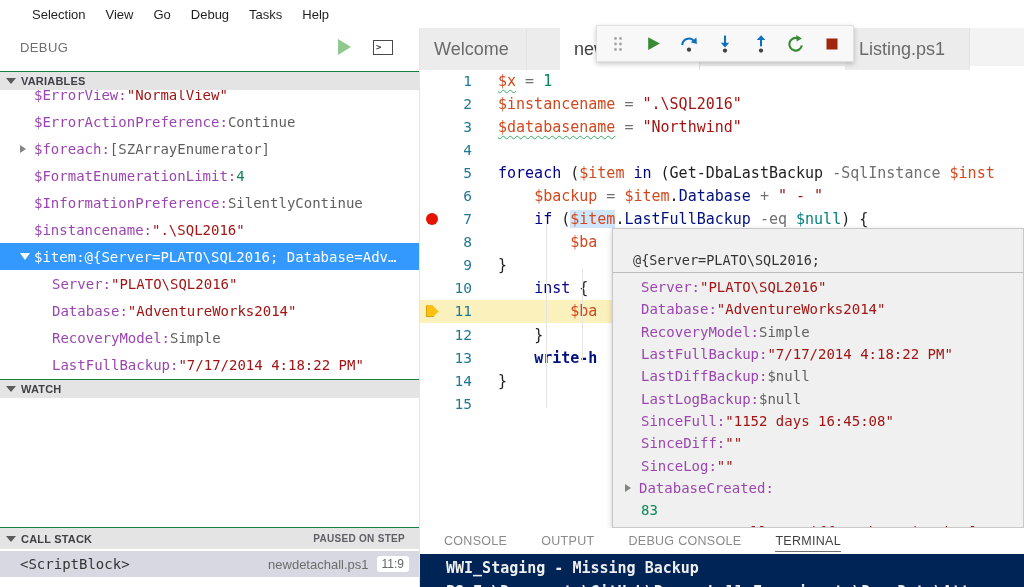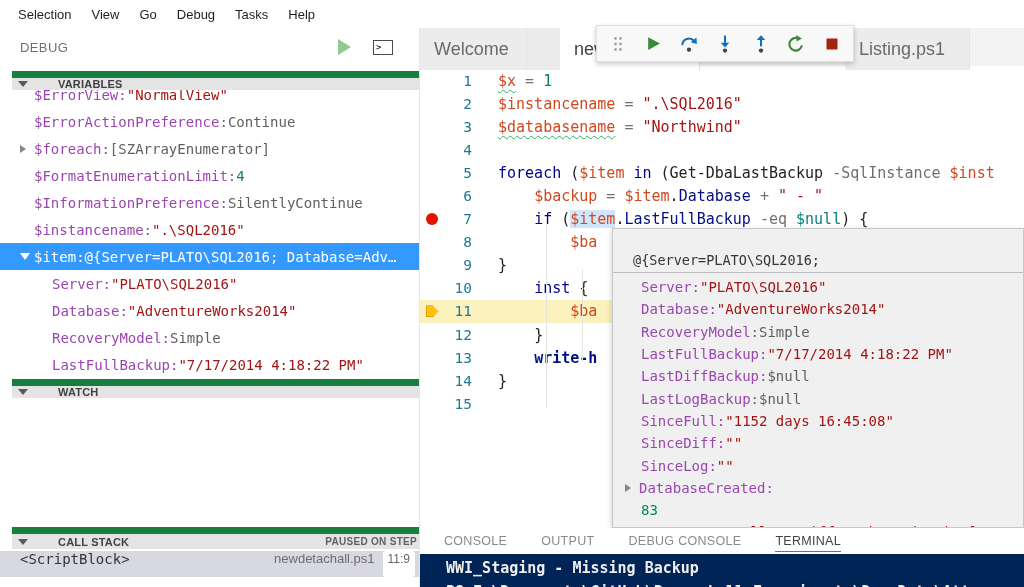--- a/index.html
+++ b/index.html
@@ -2,38 +2,38 @@
 <html><head>
 <meta charset="utf-8">
 <style>
   * { margin:0; padding:0; box-sizing:border-box; }
   html,body { width:1024px; height:587px; overflow:hidden; background:#fff;
     font-family:"Liberation Sans", sans-serif; }
   .screen { position:relative; width:1024px; height:587px; background:#fff; }
 
   
   .menubar { position:absolute; left:0; top:0; width:1024px; height:28px; background:#fff;
-    display:flex; align-items:center; padding-left:8px; z-index:3; }
+    display:flex; align-items:center; padding-left:22px; z-index:3; }
   .menu-item { font-size:13px; color:#1f1f1f; padding:0 10px; cursor:default; }
 
   
   .sidebar { position:absolute; left:0; top:28px; width:420px; height:559px; background:#fff;
     border-right:1px solid #e5e5e5; overflow:hidden; }
   .debug-header { position:absolute; left:0; top:0; width:100%; height:38px; background:#fff;
     display:flex; align-items:center; padding:0 14px 0 20px; }
   .debug-title { font-size:13px; color:#6f6f6f; letter-spacing:.4px; flex:1; }
   .dh-icons { display:flex; align-items:center; gap:22px; padding-right:12px; }
   .play-ico { width:0; height:0; border-left:13px solid #8fc98f; border-top:8px solid transparent;
     border-bottom:8px solid transparent; }
   .console-ico { width:20px; height:15px; border:1px solid #4a4a4a; font-size:9px; font-weight:bold;
     color:#333; display:flex; align-items:center; padding-left:2px; font-family:"DejaVu Sans Mono",monospace; }
 
-  .sec-header { position:absolute; left:12px; width:100%; height:19px; background:#e4e4e4;
+  .sec-header { position:absolute; left:0; width:100%; height:19px; background:#e4e4e4;
     display:flex; align-items:center; font-size:11px; font-weight:bold; color:#3f3f46;
-    padding-left:6px; border-top:7px solid #15803d;gap:25px; }
+    padding-left:6px; border-top:1px solid #15803d; }
   .sec-title { margin-left:5px; letter-spacing:.2px; }
   .tw-down { width:0; height:0; border-top:6px solid #5a5a5a; border-left:5px solid transparent;
     border-right:5px solid transparent; }
   .var-h { top:43px; } .watch-h { top:351px; }
   .cs-h { top:499px; height:22px; }
   .paused { margin-left:auto; padding-right:14px; font-size:10px; font-weight:bold; color:#5f5f66; letter-spacing:.3px; }
 
   .var-list { position:absolute; left:0; top:62px; width:100%; height:289px; overflow:hidden; }
   .var-row { height:27px; display:flex; align-items:center; padding-left:20px; white-space:nowrap;
     font-family:"DejaVu Sans Mono",monospace; font-size:14px; cursor:pointer; }
@@ -44,21 +44,21 @@
     border-bottom:4.5px solid transparent; }
   .tw-exp { width:0; height:0; border-top:7px solid #424242; border-left:5px solid transparent;
     border-right:5px solid transparent; }
   .var-name { color:#9b46b0; }
   .val-string { color:#a31515; } .val-number { color:#098658; } .val-gray { color:#5f5f5f; }
   .var-row.selected { background:#3399fe; }
   .var-row.selected span { color:#fff; }
   .var-row.selected .tw-exp { border-top-color:#fff; }
 
   .cs-row { position:absolute; left:0; top:523px; width:100%; height:26px; background:#d8d8e2;
-    display:flex; padding:0 4px 0 20px; cursor:pointer; }
+    display:flex; align-items:center; padding:0 10px 0 20px; cursor:pointer; }
   .cs-frame { font-family:"DejaVu Sans Mono",monospace; font-size:14px; color:#333; flex:1; }
   .cs-file { font-size:13px; color:#6c6c6c; margin-right:8px; }
   .cs-pos { background:#fff; border-radius:3px; font-size:12px; color:#666; padding:1px 5px; }
 
   
   .editor { position:absolute; left:420px; top:28px; width:604px; height:559px; background:#fff; }
   .tabstrip { position:absolute; left:0; top:0; width:100%; height:38px; background:#f3f3f3; }
   .tab { position:absolute; top:0; height:42px; display:flex; align-items:center; padding:12px 14px;
     font-size:18px; color:#6a6a6a; cursor:pointer; border-right:1px solid #e3e3e3; }
   .t-welcome { left:0; width:107px; background:#ececec; }

